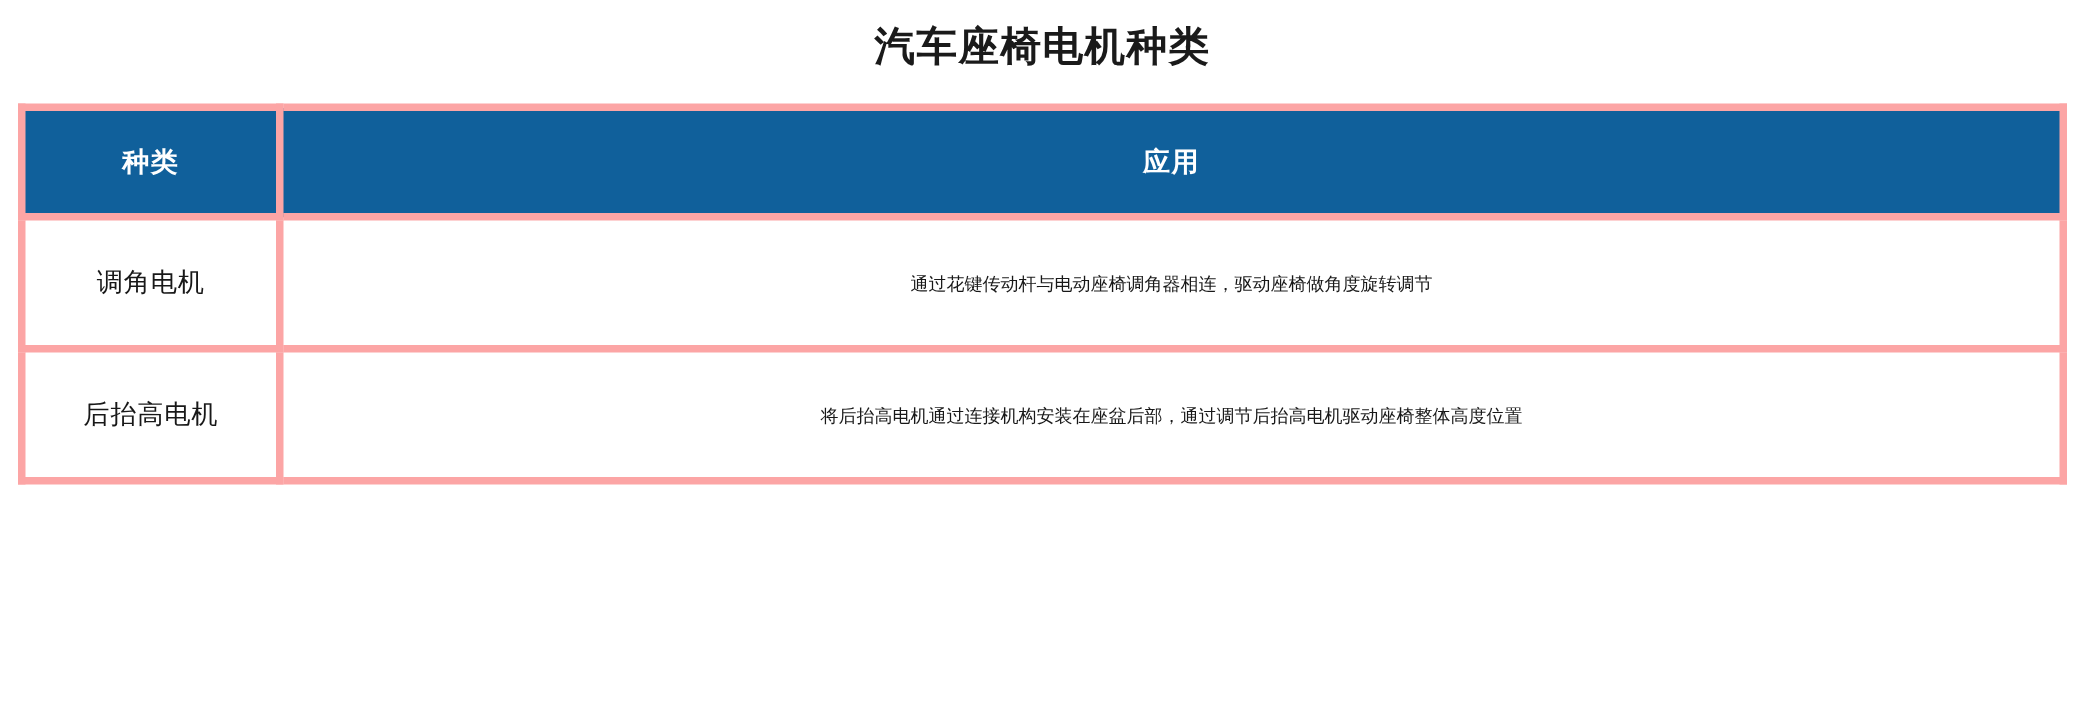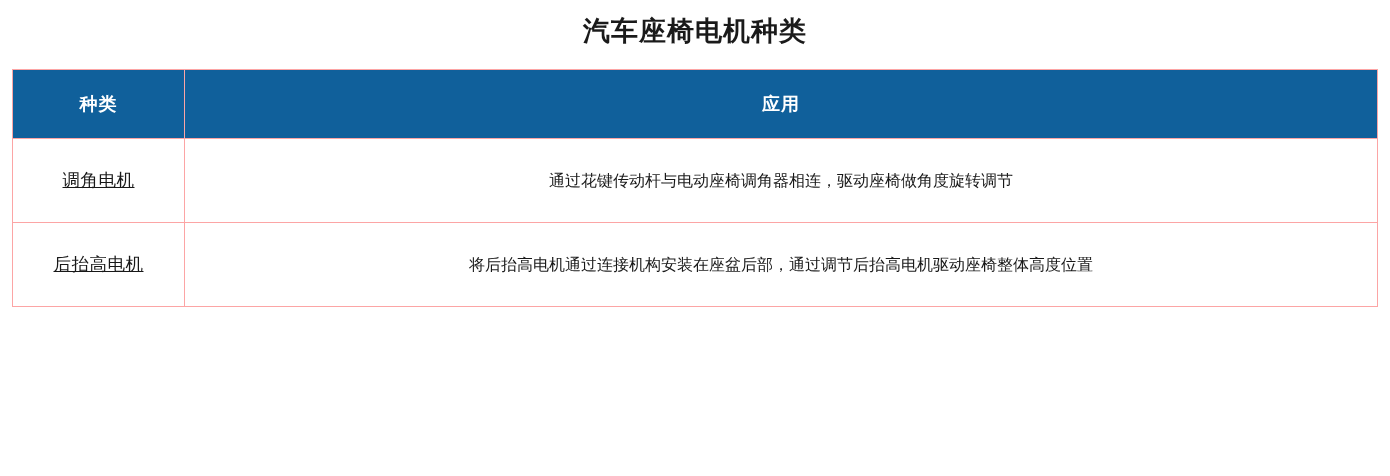--- a/index.html
+++ b/index.html
@@ -34,44 +34,43 @@
     user-select: none;
   }
   table.data-table {
     border-collapse: collapse;
     width: 1366px;
     table-layout: fixed;
     margin: 0 auto;
   }
   table.data-table th,
   table.data-table td {
-    border: 1px solid #fca5a5;
+    border: 5px solid #fca5a5;
     vertical-align: middle;
     text-align: center;
   }
   table.data-table thead th {
     background: #10609b;
     color: #ffffff;
     font-size: 18px;
     font-weight: bold;
     height: 66px;
     letter-spacing: 1px;
   }
   table.data-table tbody td {
     background: #ffffff;
     color: #181818;
-    font-size: 16px;
+    font-size: 12px;
     height: 75px;
     line-height: 1.5;
     padding: 4px 10px;
   }
   table.data-table tbody td.cat-cell {
     font-size: 17.5px;
     letter-spacing: 0.5px;
-    text-decoration: underline;
   }
   .col-cat { width: 172px; }
   .col-app { width: auto; }
 </style>
 </head>
 <body>
 
 <div class="page">
 
   <div class="title">汽车座椅电机种类</div>

